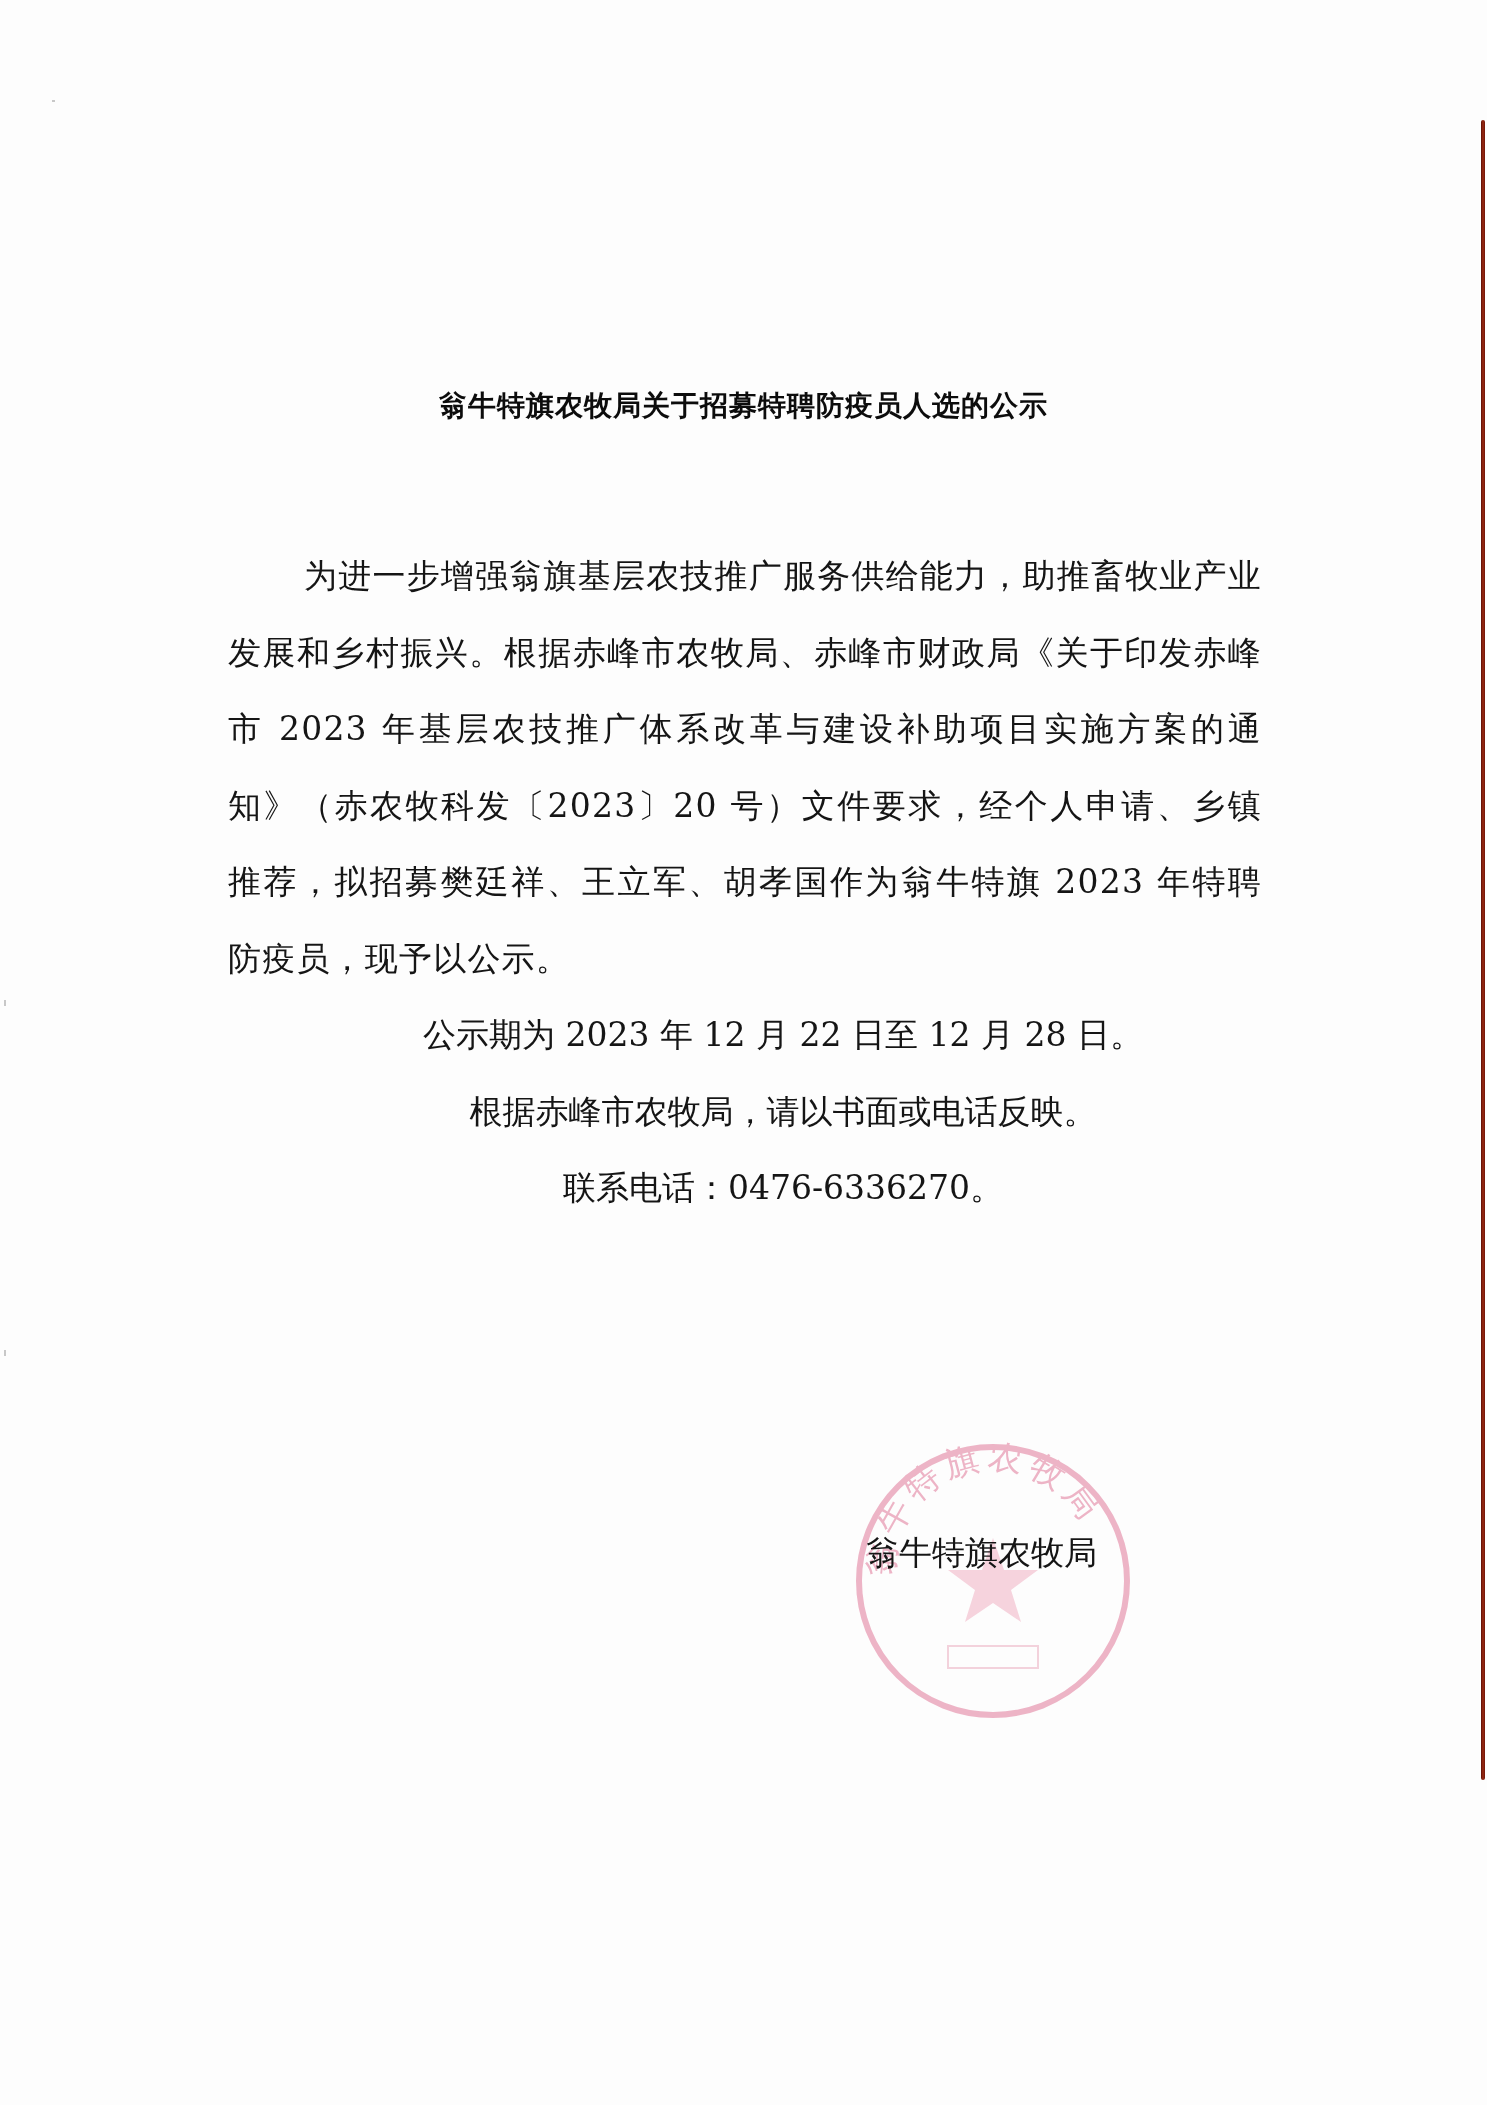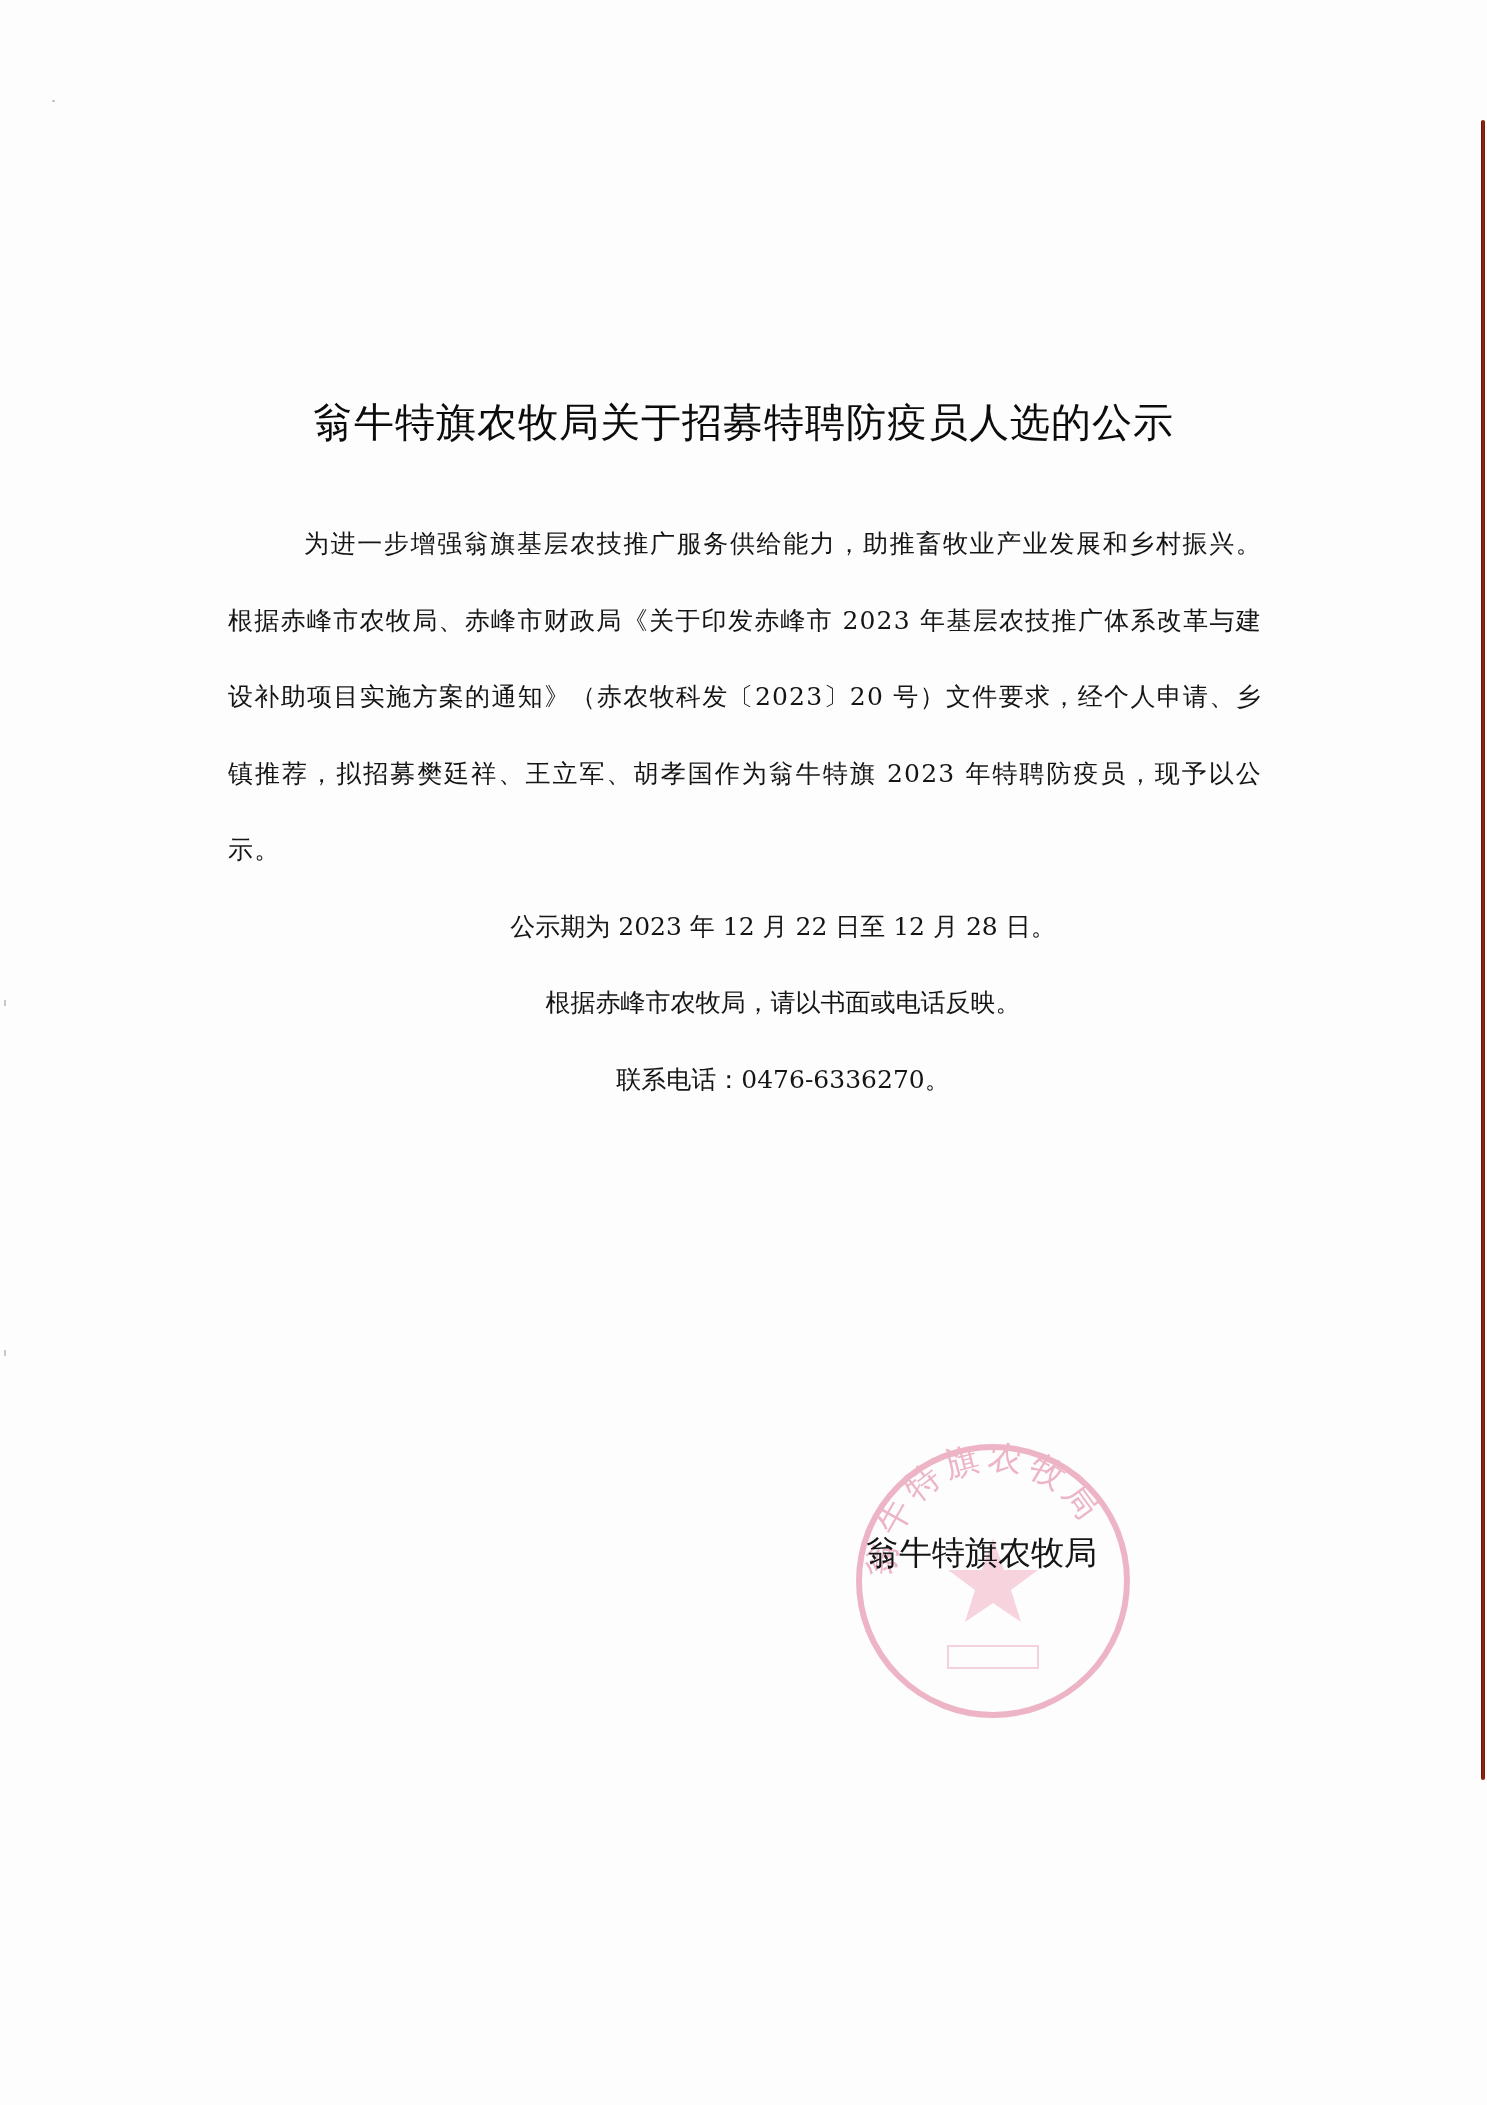--- a/index.html
+++ b/index.html
@@ -31,31 +31,31 @@
       background: linear-gradient(to right, #5a0c06, #9a2b12, #6e1409);
       border-radius: 2px;
     }
     .title {
       position: absolute;
       left: 0;
       width: 1487px;
       top: 368px;
       text-align: center;
       font-family: "DejaVu Sans", "Liberation Sans", sans-serif;
-      font-weight: normal;
-      font-size: 40px;
+      font-weight: bold;
+      font-size: 28px;
       letter-spacing: 1px;
       color: #0c0c0c;
     }
     .body-block {
       position: absolute;
       left: 228px;
-      top: 506px;
+      top: 538px;
       width: 1034px;
-      font-size: 25px;
+      font-size: 33px;
       line-height: 76.5px;
       color: #151515;
     }
     .para {
       margin: 0;
       text-indent: 76px;
       text-align: justify;
       text-align-last: left;
     }
     .para.first {

